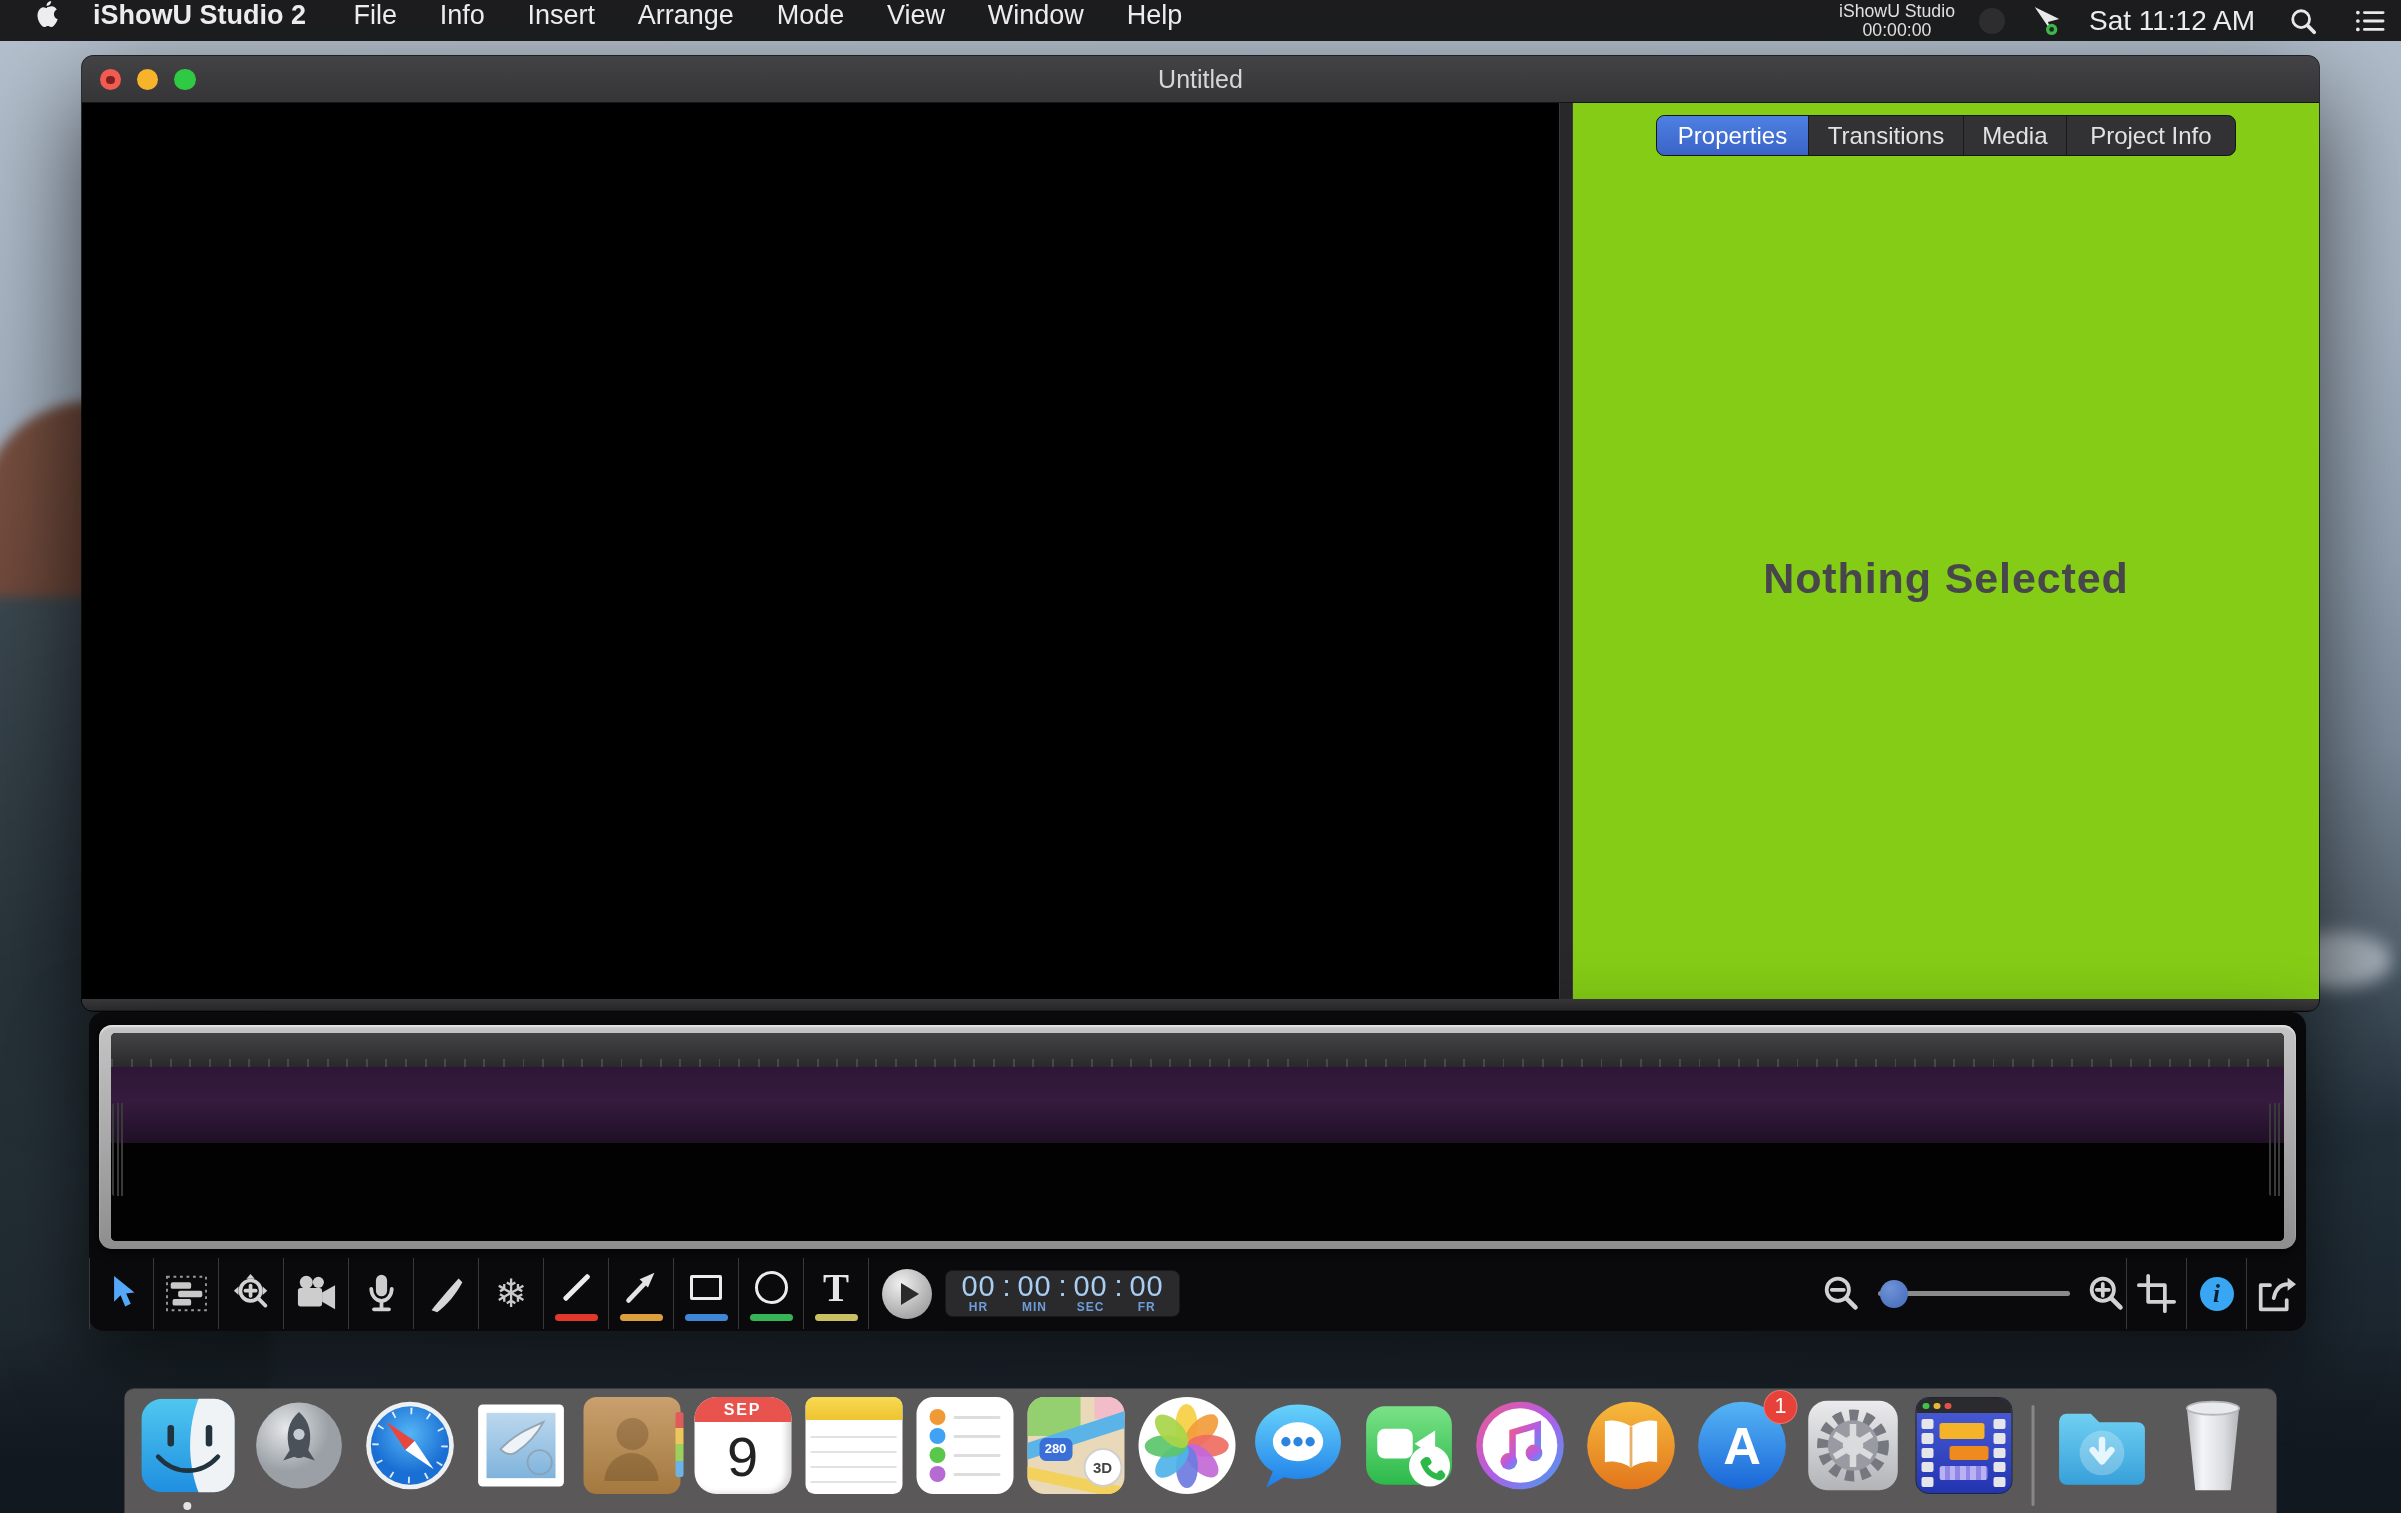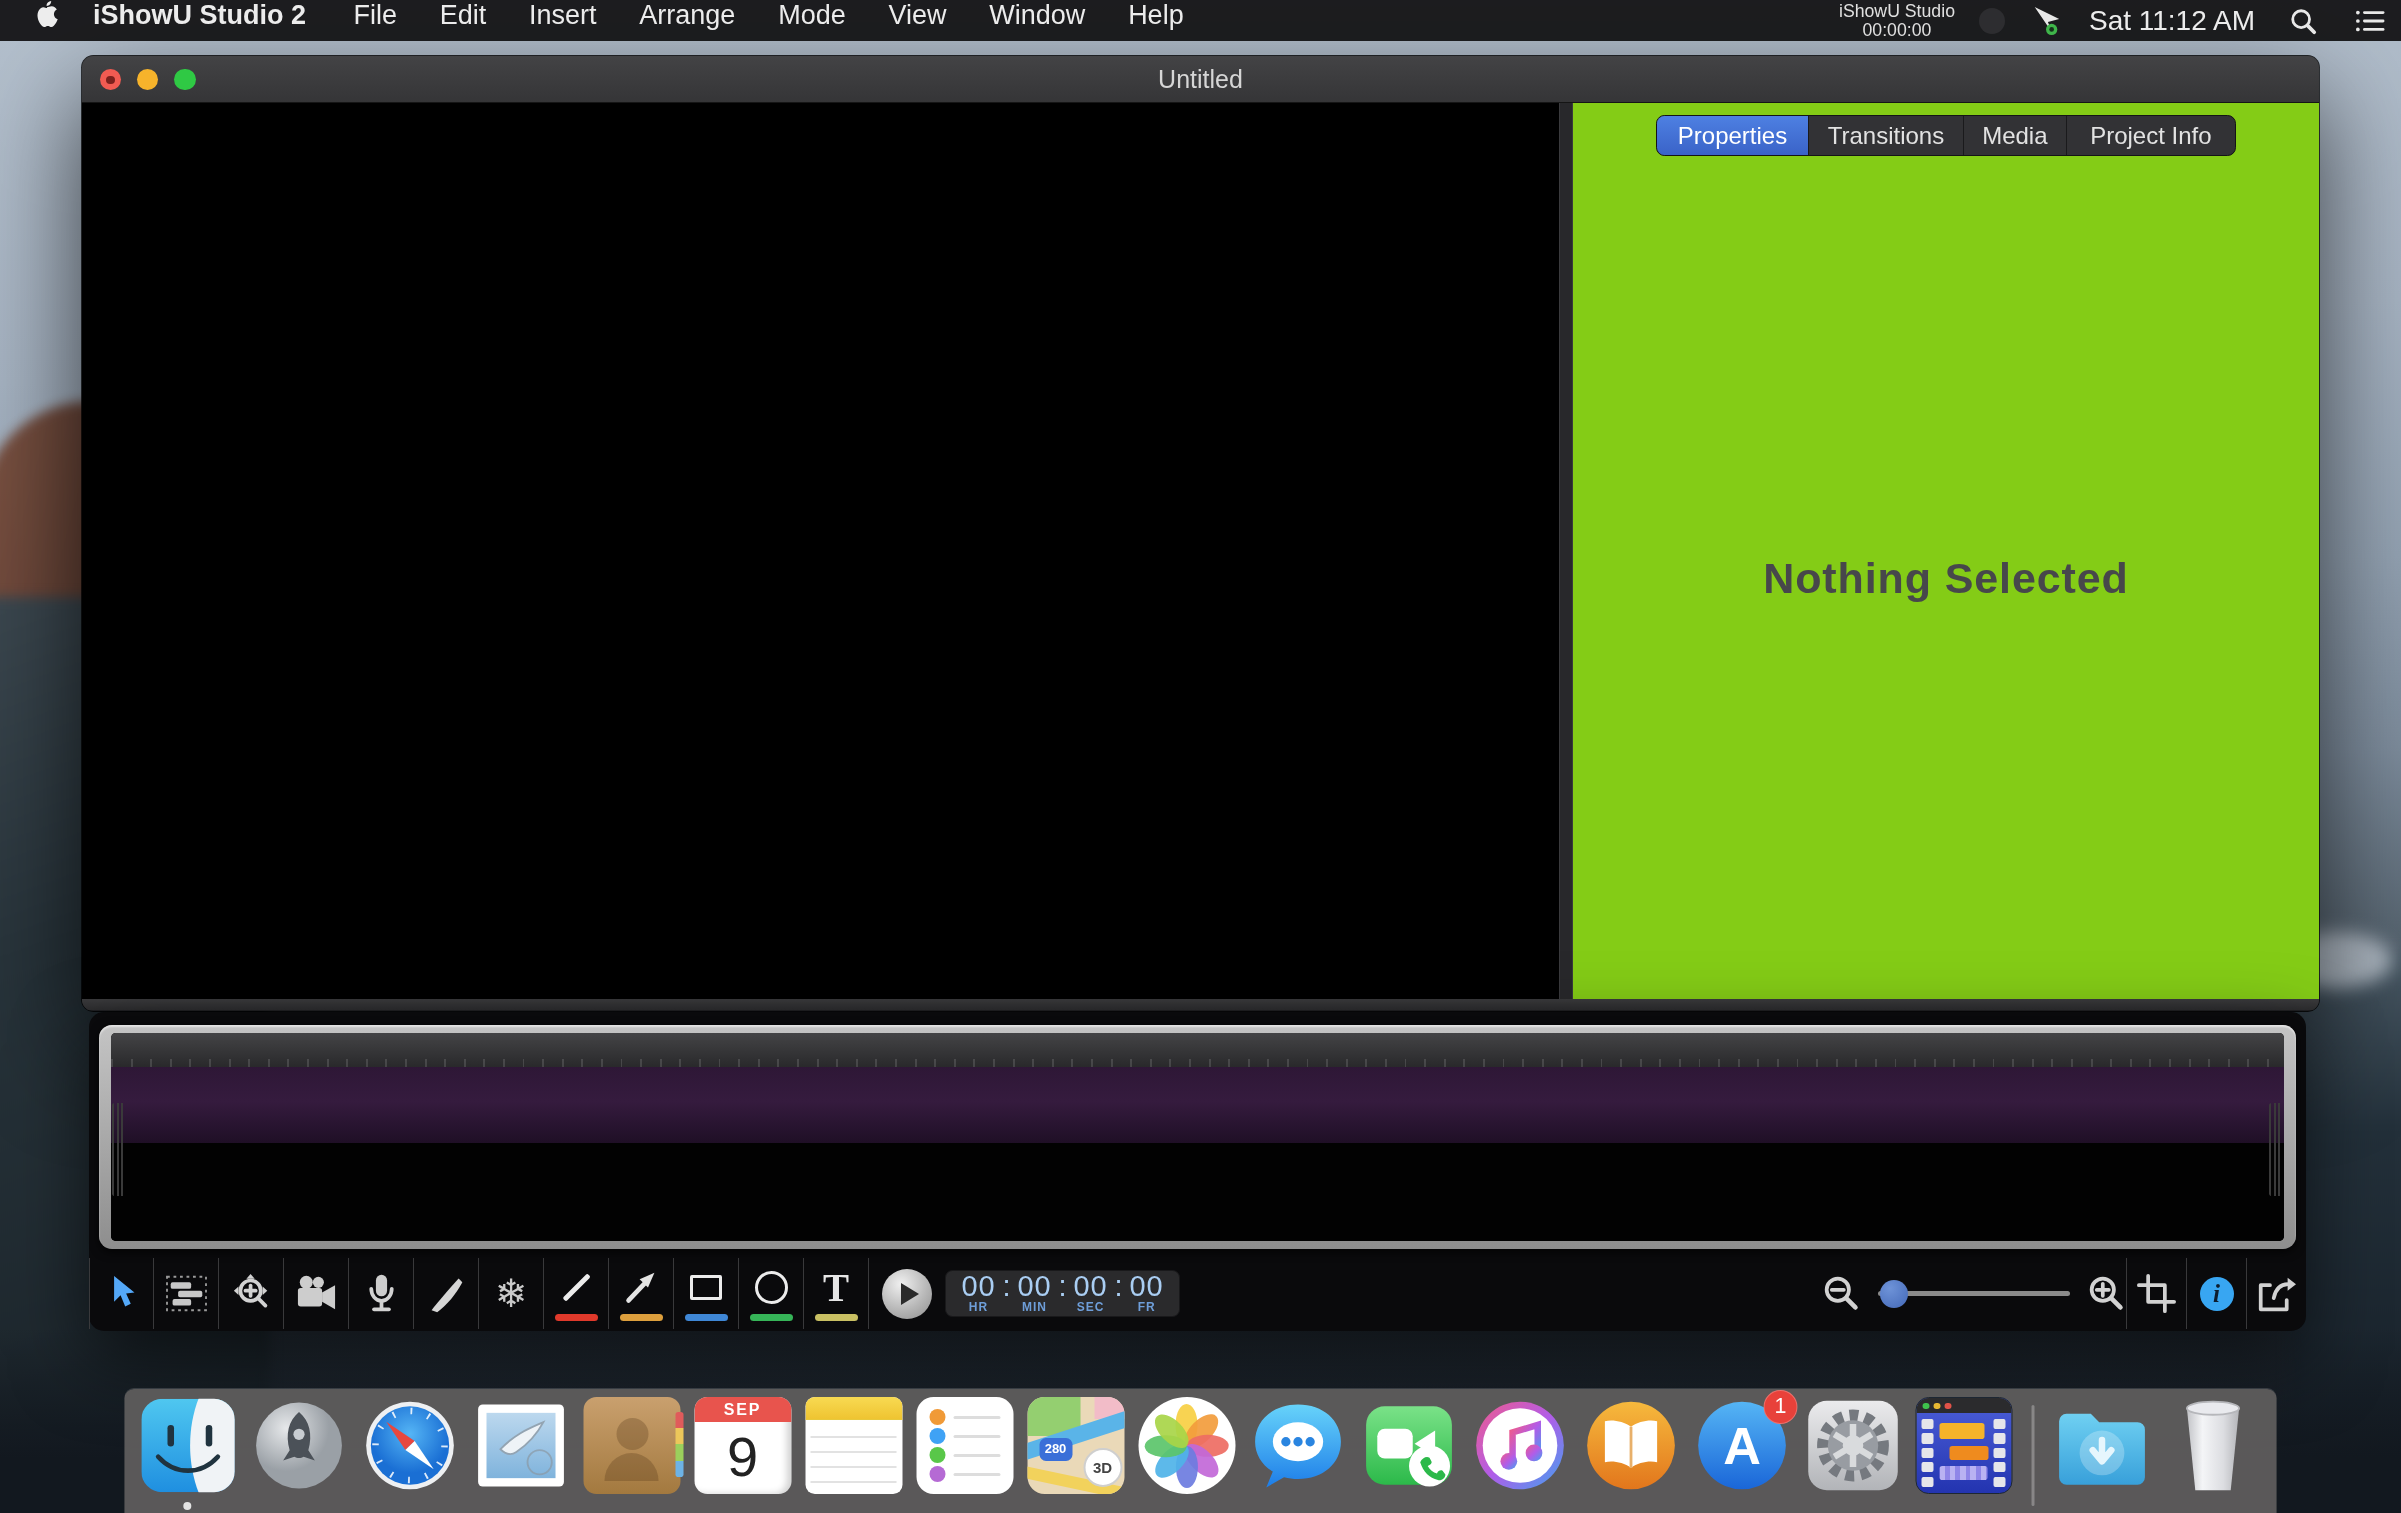--- a/index.html
+++ b/index.html
@@ -136,21 +136,21 @@
   .dsep{width:2.8px;height:101px;background:rgba(255,255,255,.28);align-self:center;
         margin:0 5.6px;border-radius:1.9px;flex:none}
 
   .ic-contacts{background:linear-gradient(#c9a06e,#a3793f);border-radius:13px;position:relative}
   .ct-tabs{position:absolute;right:-3.7px;top:15px;width:8.4px;height:65px;border-radius:2.8px;
       background:linear-gradient(180deg,#e05b5b 0 25%,#ecc75a 25% 50%,#9bd05c 50% 75%,#6db3e6 75% 100%)}
   .ct-head{position:absolute;left:33px;top:20.5px;width:32px;height:32px;border-radius:50%;background:rgba(80,50,20,.28)}
   .ct-body{position:absolute;left:21.4px;top:56px;width:54px;height:28px;
       border-radius:50% 50% 0 0/100% 100% 0 0;background:rgba(80,50,20,.28)}
 
-  .ic-cal{background:#fff;border-radius:13px;overflow:hidden;box-shadow:inset -4.7px 0 7.5px rgba(0,0,0,.18)}
+  .ic-cal{background:#fff;border-radius:22px;overflow:hidden;box-shadow:inset -4.7px 0 7.5px rgba(0,0,0,.18)}
   .cal-top{height:25px;background:#e8544d;color:#fff;font-size:16px;font-weight:bold;
            text-align:center;line-height:25px;letter-spacing:1.9px}
   .cal-day{font-size:56px;color:#222;text-align:center;line-height:69px;font-weight:normal}
 
   .ic-notes{background:#fff;border-radius:9.3px;overflow:hidden}
   .notes-top{height:22.4px;background:linear-gradient(#f8da52,#efc431);border-bottom:1.9px dotted #d8b82a}
   .notes-lines{height:67px;margin:3.7px 5.6px 0 5.6px;
       background:repeating-linear-gradient(180deg,transparent 0 13px,#e2e2e2 13px 15px)}
 
   .ic-rem{background:#fff;border-radius:17px;padding:12px 13px;display:flex;
@@ -212,21 +212,21 @@
   <div class="wp wp-bottom"></div>
 
   <div class="menubar">
     <span class="apple">
       <svg width="24" height="28" viewBox="0 0 26 30">
           <path fill="#ededed" d="M17.5 1c.2 2.9-2.2 5.4-4.9 5.3C12.3 3.6 14.8 1.1 17.5 1zM13 7.6c1.6 0 3-1 5-1 2.6 0 4.5 1.5 5.6 3.5-4.6 2.8-3.8 8.7 1 10.6-.9 2.6-2.3 5.1-4.2 7-1.6 1.6-2.9 1.7-4.6.8-1.3-.7-2.5-.7-3.8 0-1.7.9-3 0.8-4.6-.8C3.7 24 1.6 17.5 3.3 12.8 4.4 9.6 7 7.6 9.3 7.6c1.5 0 2.4 1 3.7 1z"></path>
         </svg>
     </span>
     <span class="appname">iShowU Studio 2</span>
     <span class="mitem">File</span>
-    <span class="mitem">Edit</span>
+    <span class="mitem">Info</span>
     <span class="mitem">Insert</span>
     <span class="mitem">Arrange</span>
     <span class="mitem">Mode</span>
     <span class="mitem">View</span>
     <span class="mitem">Window</span>
     <span class="mitem">Help</span>
 
     <div class="mbar-right">
       <span class="status2">
         <span>iShowU Studio</span><br>

